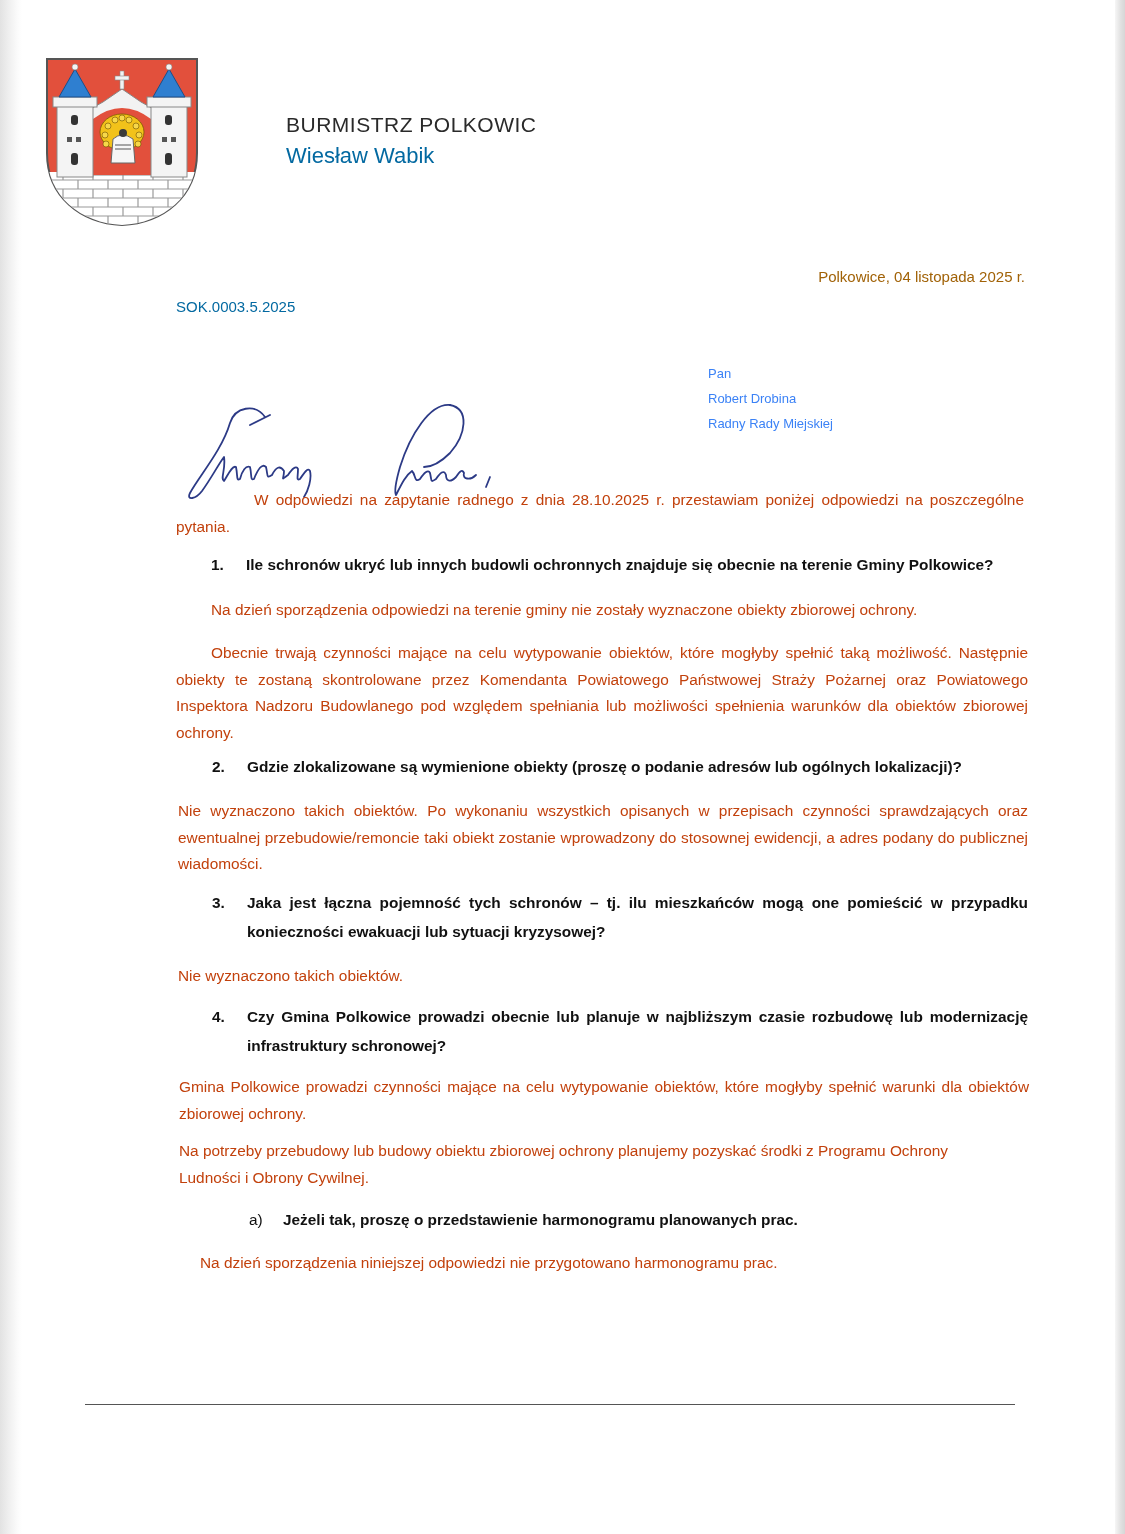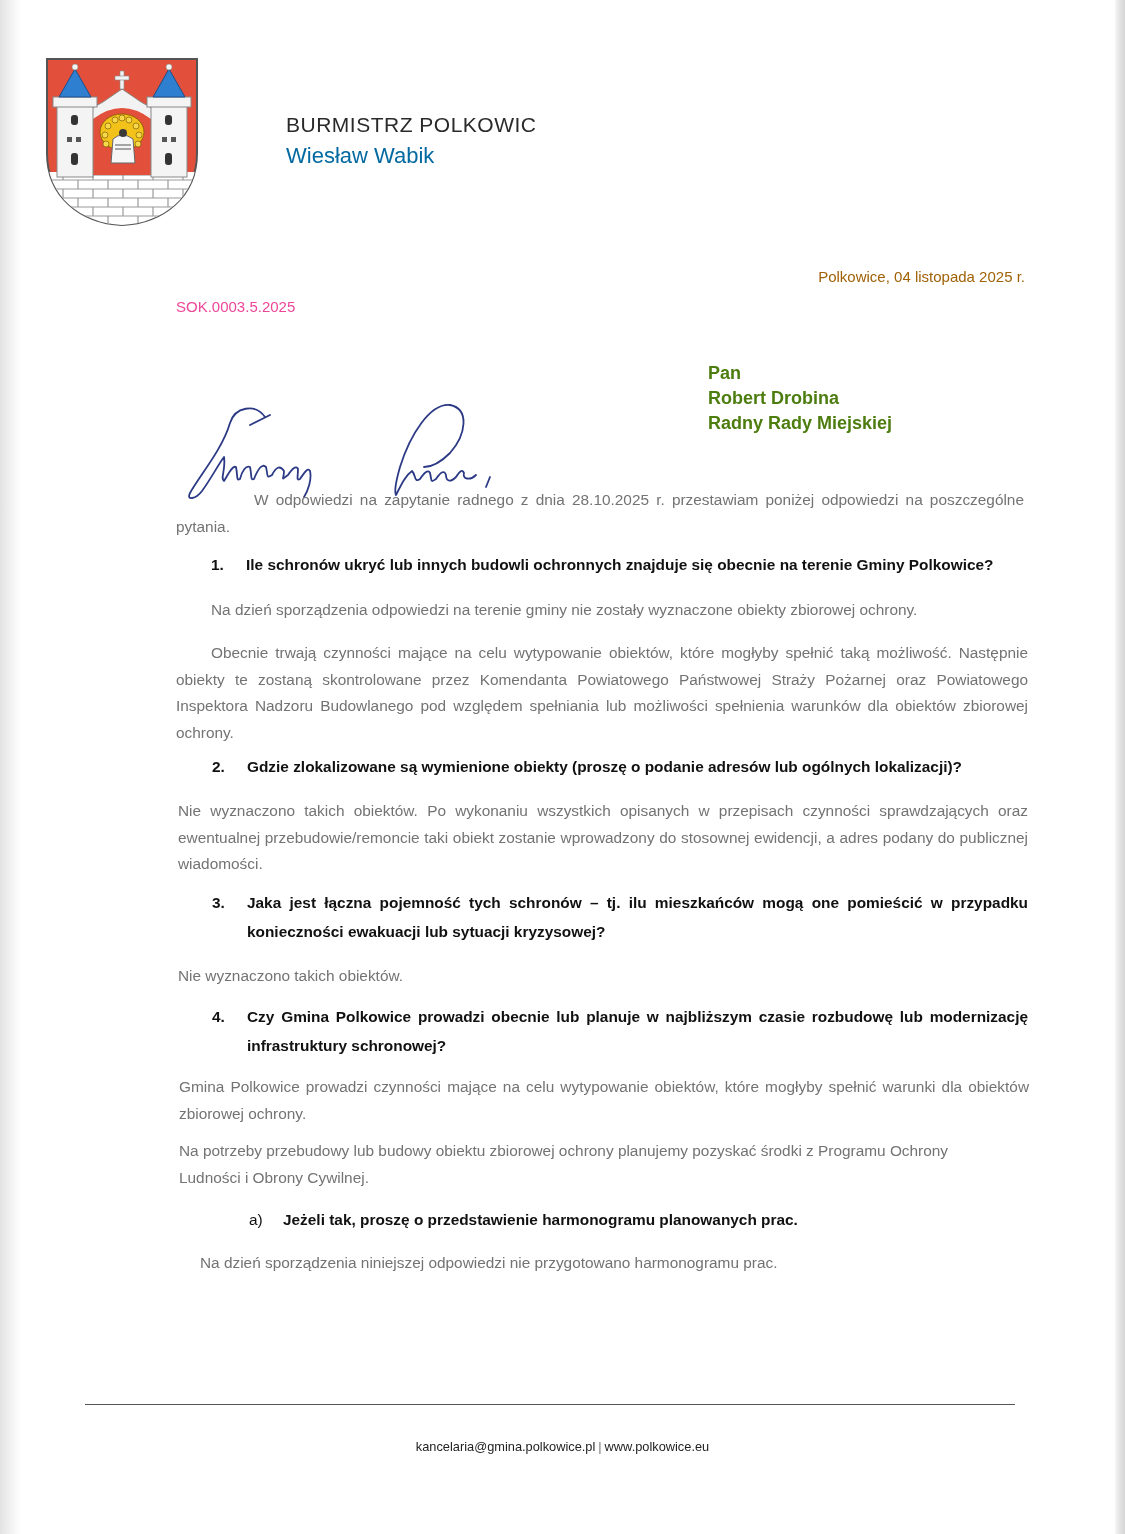--- a/index.html
+++ b/index.html
@@ -15,24 +15,24 @@
     }
     .edge-right {
       position: absolute; right: 0; top: 0; width: 10px; height: 1534px;
       background: linear-gradient(to right, #f6f6f6 0%, #e0e0e0 60%, #d6d6d6 100%);
     }
     .abs { position: absolute; }
     .crest { left: 45px; top: 57px; width: 154px; height: 170px; }
     .hdr-title { left: 286px; top: 113px; font-size: 21px; letter-spacing: 0.5px; color: #2a2a2a; }
     .hdr-name  { left: 286px; top: 143px; font-size: 22px; color: #0369a1; }
     .date { right: 100px; top: 268px; font-size: 15px; color: #a16207; }
-    .ref  { left: 176px; top: 298px; font-size: 15px; color: #ec4899; }
-    .addr { left: 708px; top: 361px; font-size: 18px; font-weight: bold; line-height: 25px; color: #4d7c0f; }
+    .ref  { left: 176px; top: 298px; font-size: 15px; color: #0369a1; }
+    .addr { left: 708px; top: 361px; font-size: 13px; font-weight: normal; line-height: 25px; color: #3b82f6; }
     .signature { left: 180px; top: 395px; width: 380px; height: 110px; }
-    .p { position: absolute; font-size: 15.4px; line-height: 26.5px; color: #737373; }
+    .p { position: absolute; font-size: 15.4px; line-height: 26.5px; color: #c2410c; }
     .justify { text-align: justify; text-align-last: left; }
     .q { position: absolute; font-size: 15.4px; line-height: 29px; font-weight: bold; color: #111; }
     .q .num { position: absolute; left: 0; top: 0; }
     .q .txt { display: block; margin-left: 35px; }
     .footer-line {
       position: absolute; left: 85px; top: 1404px; width: 930px; height: 0;
       border-top: 1.6px solid #555;
     }
     .footer { position: absolute; left: 0; width: 1125px; top: 1437px; text-align: center;
       font-size: 12.8px; line-height: 19px; color: #222; }
@@ -183,16 +183,13 @@
 <div class="p" style="left:179px; top:1138px; width:820px;">Na potrzeby przebudowy lub budowy obiektu zbiorowej ochrony planujemy pozyskać środki z Programu Ochrony Ludności i Obrony Cywilnej.</div>
 
 <div class="q" style="left:249px; top:1205px; width:760px;">
   <span class="num" style="font-weight:normal;">a)</span>
   <span class="txt" style="margin-left:34px;">Jeżeli tak, proszę o przedstawienie harmonogramu planowanych prac.</span>
 </div>
 <div class="p" style="left:200px; top:1250px; width:820px;">Na dzień sporządzenia niniejszej odpowiedzi nie przygotowano harmonogramu prac.</div>
 
 <div class="footer-line"></div>
 <div class="footer">
-  <div>
-    <span>kancelaria@gmina.polkowice.pl</span><span class="sep">|</span><span>www.polkowice.eu</span>
-  </div>
 </div>
 
 </body></html>

